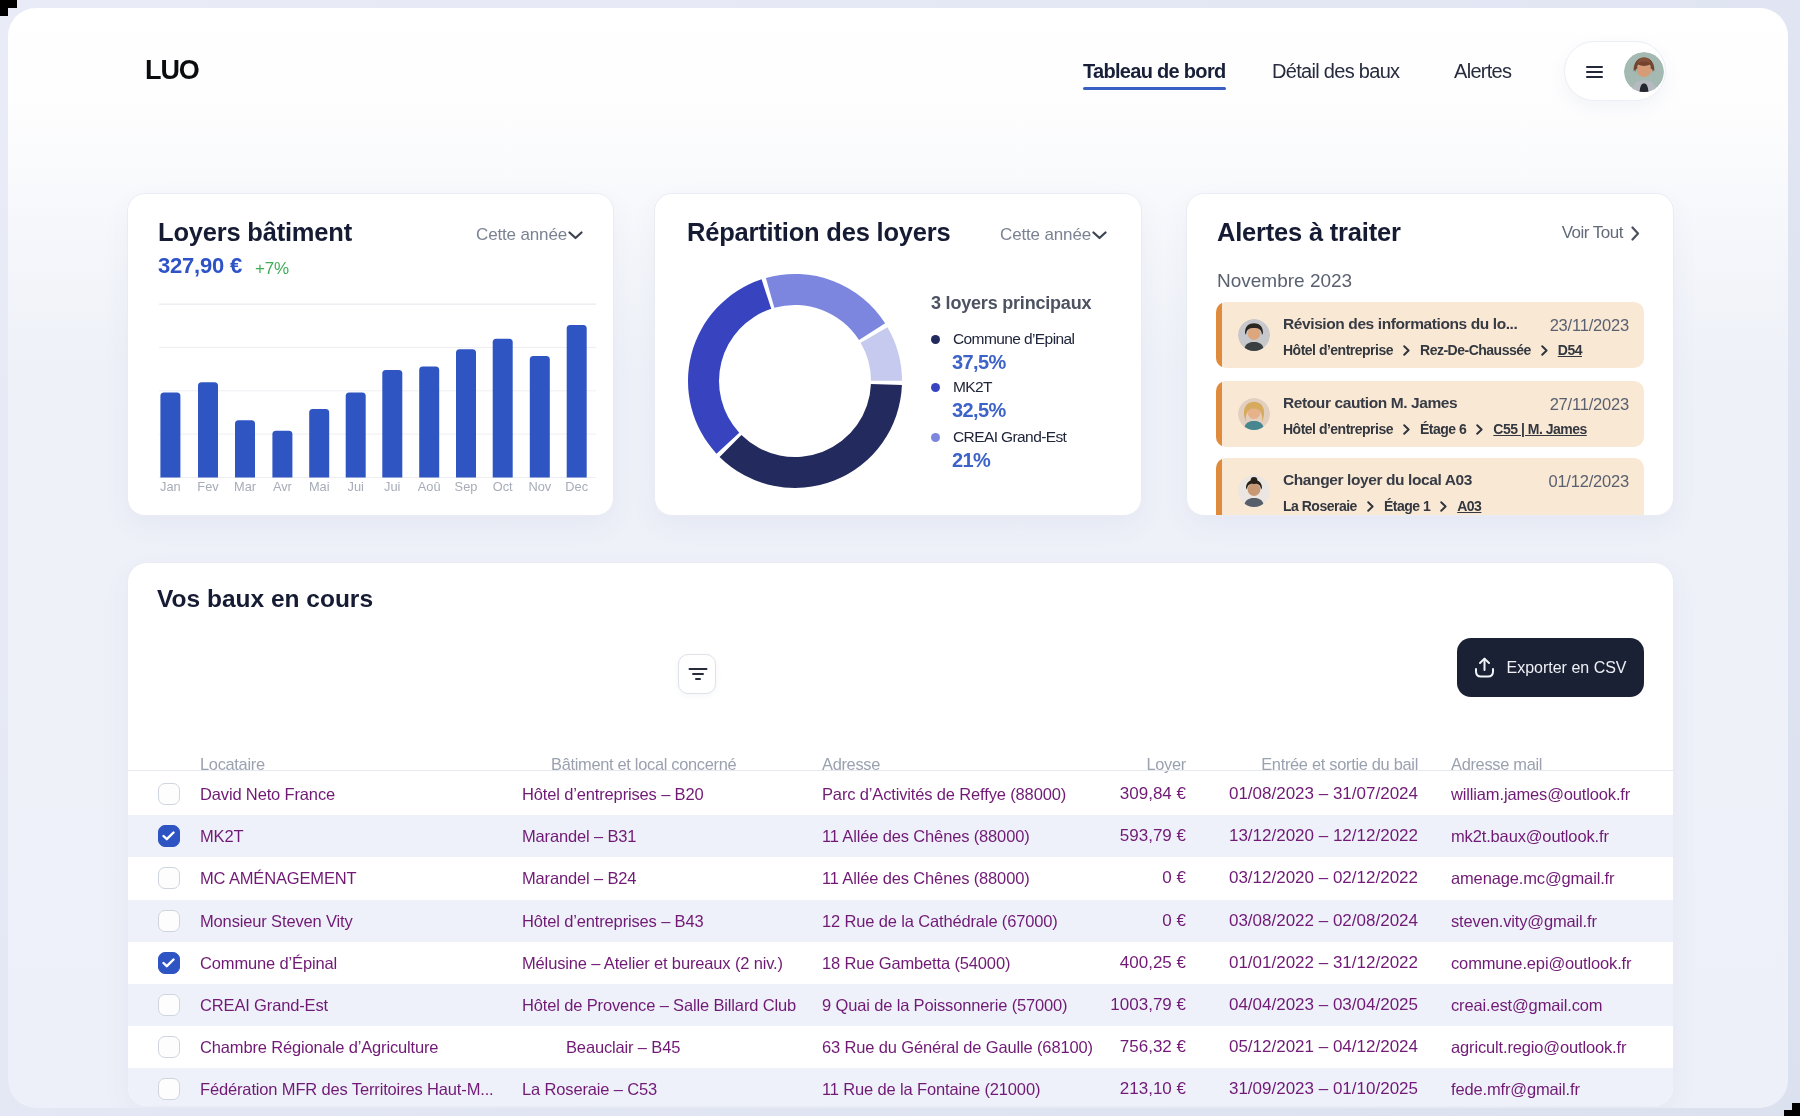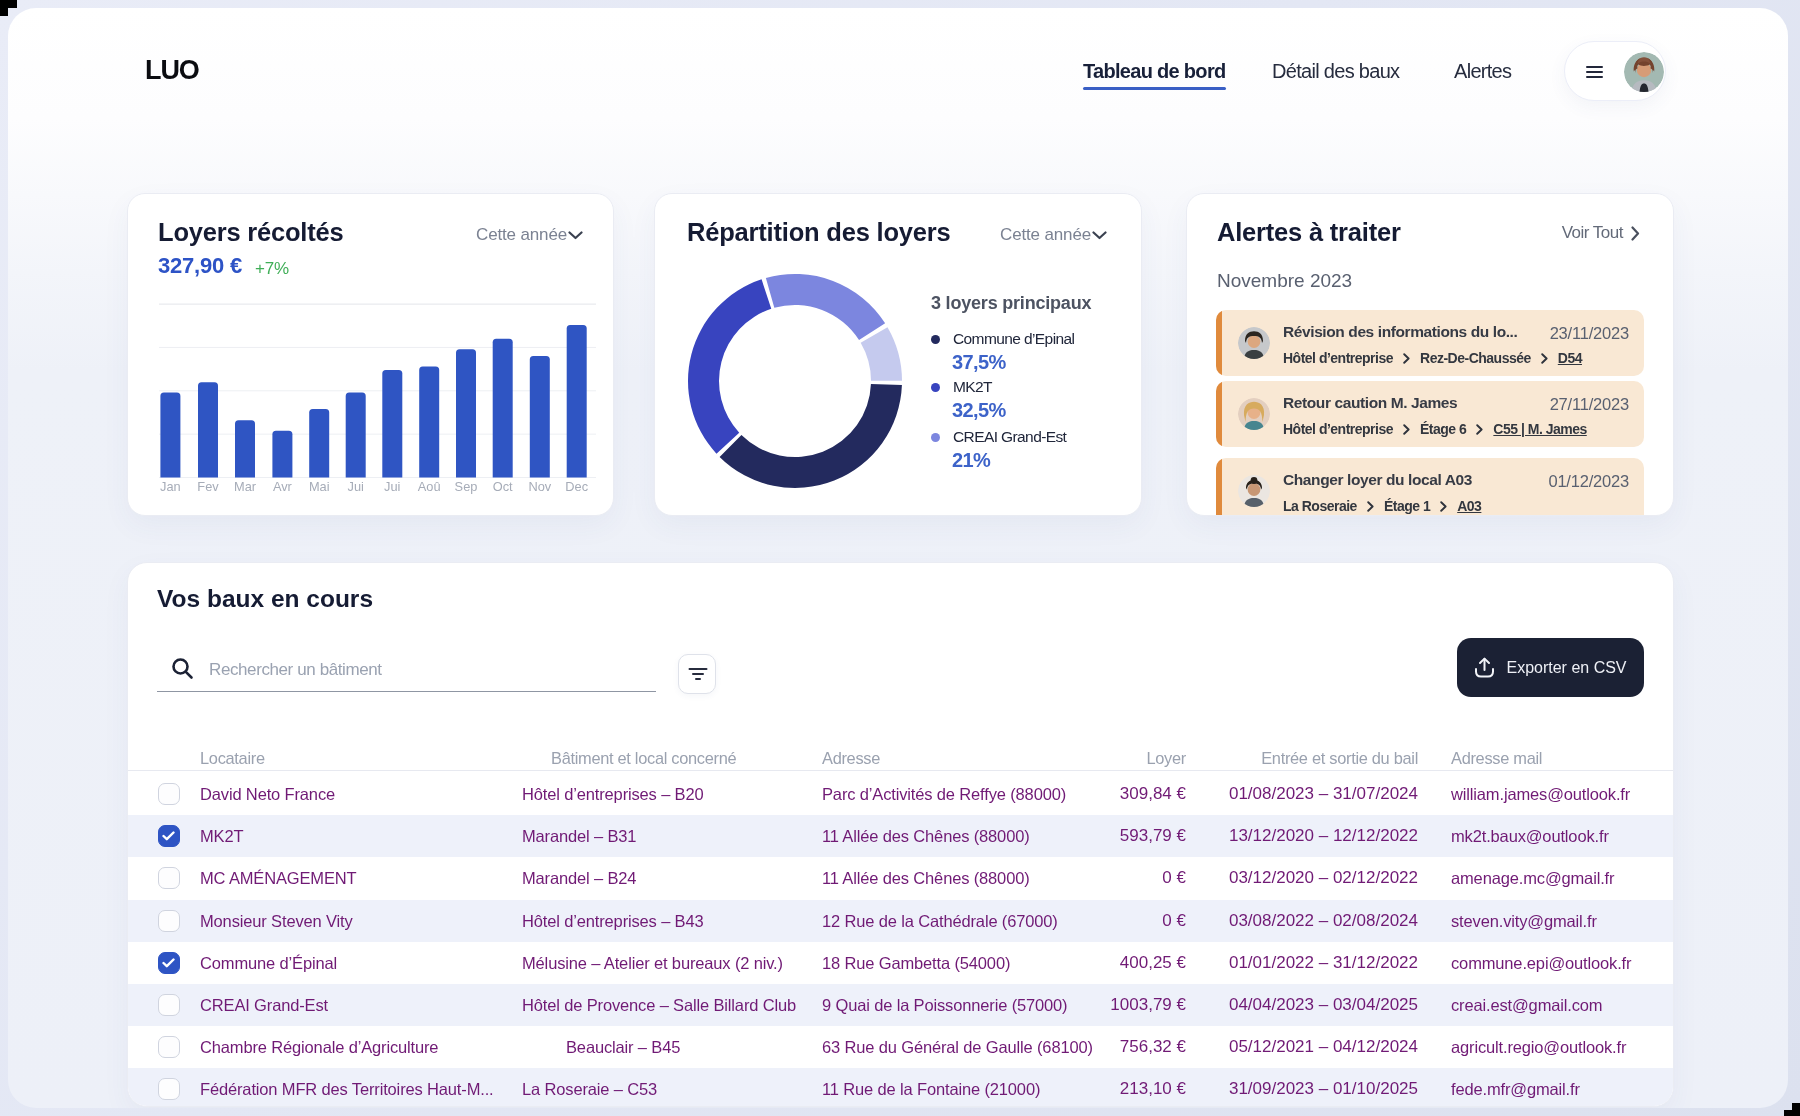--- a/index.html
+++ b/index.html
@@ -76,21 +76,21 @@
   .search-placeholder { position:absolute; left:52px; top:5px; font-size:17px; letter-spacing:-0.4px; color:#9aa2b1; }
   .filter-btn { position:absolute; left:550px; top:91px; width:38px; height:40px; background:#fff; border:1px solid #dfe2ea; border-radius:10px; cursor:pointer; box-shadow:0 2px 6px rgba(60,80,140,.05); }
   .filter-icon { position:absolute; left:9px; top:13px; width:19px; height:13px; }
   .filter-icon span { position:absolute; background:#272c3e; height:2px; border-radius:1px; left:50%; transform:translateX(-50%); }
   .filter-icon span:nth-child(1){ top:0; width:19px; }
   .filter-icon span:nth-child(2){ top:5px; width:12px; }
   .filter-icon span:nth-child(3){ top:10px; width:6px; }
   .export-btn { position:absolute; left:1329px; top:75px; width:187px; height:59px; background:#1b2134; border-radius:14px; cursor:pointer;
     display:flex; align-items:center; justify-content:center; gap:11px; color:#eef0f6; font-size:16px; font-weight:500; }
   .thead { position:absolute; top:176px; left:0; width:100%; height:24px; font-size:16.4px; letter-spacing:-0.3px; color:#9aa1af; }
-  .thead div { position:absolute; top:10px; }
+  .thead div { position:absolute; top:16px; }
   .divider { position:absolute; left:0; top:207px; width:100%; height:1px; background:#e7e9f0; }
   .rows { position:absolute; left:0; top:210px; width:100%; }
   .row { position:absolute; left:0; width:100%; height:42px; font-size:16.5px; letter-spacing:-0.15px; color:#701a75; }
   .col-loyer, .col-dates { font-size:17px; letter-spacing:0; }
   .row.striped { background:#eef1fa; }
   .cell { position:absolute; top:50%; transform:translateY(-50%); white-space:nowrap; }
   .checkbox { position:absolute; left:30px; top:10px; width:22px; height:22px; border-radius:7px; border:1.6px solid #d0d4df; background:#fdfdfe; cursor:pointer; }
   .checkbox.checked { background:#2e54c4; border-color:#2e54c4; }
   .checkbox svg { position:absolute; left:3px; top:5px; }
   .col-loyer { text-align:center; }
@@ -129,21 +129,21 @@
           <circle cx="20" cy="18" r="7.2" fill="#d69c77"></circle>
           <path d="M11.6 21 C9.6 12 14.5 6.2 20 6.2 C25.5 6.2 30.4 12 28.4 21 C28.6 16.5 27.2 13.8 25.6 12.6 C22.8 14.6 16.6 14.4 14.3 12.6 C12.8 13.8 11.4 16.5 11.6 21 Z" fill="#74432e"></path>
           <path d="M11 16 C11 9 15 5.2 20 5.2 C25 5.2 29 9 29 16 C27.6 11.4 24.6 9.4 20 9.4 C15.4 9.4 12.4 11.4 11 16 Z" fill="#83503a"></path>
           <path d="M9.8 19.5 C9 13 12 8 16 6.5 C13.5 9.5 13 13 13.4 16.5 C12 17 10.6 18 9.8 19.5 Z" fill="#74432e"></path>
           <path d="M30.2 19.5 C31 13 28 8 24 6.5 C26.5 9.5 27 13 26.6 16.5 C28 17 29.4 18 30.2 19.5 Z" fill="#74432e"></path>
         </svg>
       </div>
     </div>
 
     <div class="card" style="left:127px;width:487px;">
-      <div class="card-title">Loyers récoltés</div>
+      <div class="card-title">Loyers bâtiment</div>
       <div class="period" style="right:30px;">
         <span>Cette année</span>
         <svg width="15" height="9" viewBox="0 0 15 9">
               <polyline points="1.5,1.5 7.5,7 13.5,1.5" fill="none" stroke="#3a4150" stroke-width="2.2" stroke-linecap="round" stroke-linejoin="round"></polyline>
             </svg>
       </div>
       <div class="kpi-row">
         <span class="kpi-value">327,90 €</span>
         <span class="kpi-delta">+7%</span>
       </div>
@@ -217,21 +217,21 @@
     <div class="card card-alerts" style="left:1186px;width:488px;">
       <div class="card-title">Alertes à traiter</div>
       <div class="link-row">
         <span>Voir Tout</span>
         <svg width="9" height="15" viewBox="0 0 9 15">
               <polyline points="1.5,1.5 7,7.5 1.5,13.5" fill="none" stroke="#4a505e" stroke-width="2.2" stroke-linecap="round" stroke-linejoin="round"></polyline>
             </svg>
       </div>
       <div class="alert-month">Novembre 2023</div>
       <div id="alert-list">
-            <div class="alert-item" style="top: 116px;">
+            <div class="alert-item" style="top: 108px;">
               <div class="alert-bar"></div>
               <div class="alert-avatar"><svg width="32" height="32" viewBox="0 0 32 32">
                   <circle cx="16" cy="16" r="16" fill="#c6c8cb"></circle>
                   <path d="M6 32 C6.5 25.5 10 23 16 23 C22 23 25.5 25.5 26 32 Z" fill="#3a3f41"></path>
                   <circle cx="16" cy="14.5" r="6.4" fill="#dca77f"></circle>
                   <path d="M7 14 C7 7 11 4.2 16 4.2 C21 4.2 25 7 25 14 L24 16 C23.5 10.5 21 9 16 9 C11 9 8.5 10.5 8 16 Z" fill="#2c2620"></path>
                 </svg></div>
               <div class="alert-title">Révision des informations du lo...</div>
               <div class="alert-date">23/11/2023</div>
               <div class="alert-crumbs">
@@ -289,27 +289,20 @@
                   <polyline points="1.2,1.2 5.6,5.5 1.2,9.8" fill="none" stroke="#2f333c" stroke-width="1.9" stroke-linecap="round" stroke-linejoin="round"></polyline>
                 </svg>
                 <span class="last">A03</span>
               </div>
             </div>
           </div>
     </div>
 
     <div class="panel">
       <div class="panel-title">Vos baux en cours</div>
-      <div class="search-wrap">
-        <svg width="24" height="24" viewBox="0 0 24 24">
-          <circle cx="9.5" cy="9.5" r="7" fill="none" stroke="#1c2235" stroke-width="2.6"></circle>
-          <line x1="14.8" y1="14.8" x2="20.5" y2="20.5" stroke="#1c2235" stroke-width="2.6" stroke-linecap="round"></line>
-        </svg>
-        <span class="search-placeholder">Rechercher un bâtiment</span>
-      </div>
       <div class="filter-btn">
         <div class="filter-icon">
               <span></span>
               <span></span>
               <span></span>
             </div>
       </div>
       <div class="export-btn">
         <svg width="21" height="22" viewBox="0 0 21 22">
           <path d="M10.5 2 V13" fill="none" stroke="#f2f4f8" stroke-width="2" stroke-linecap="round"></path>

